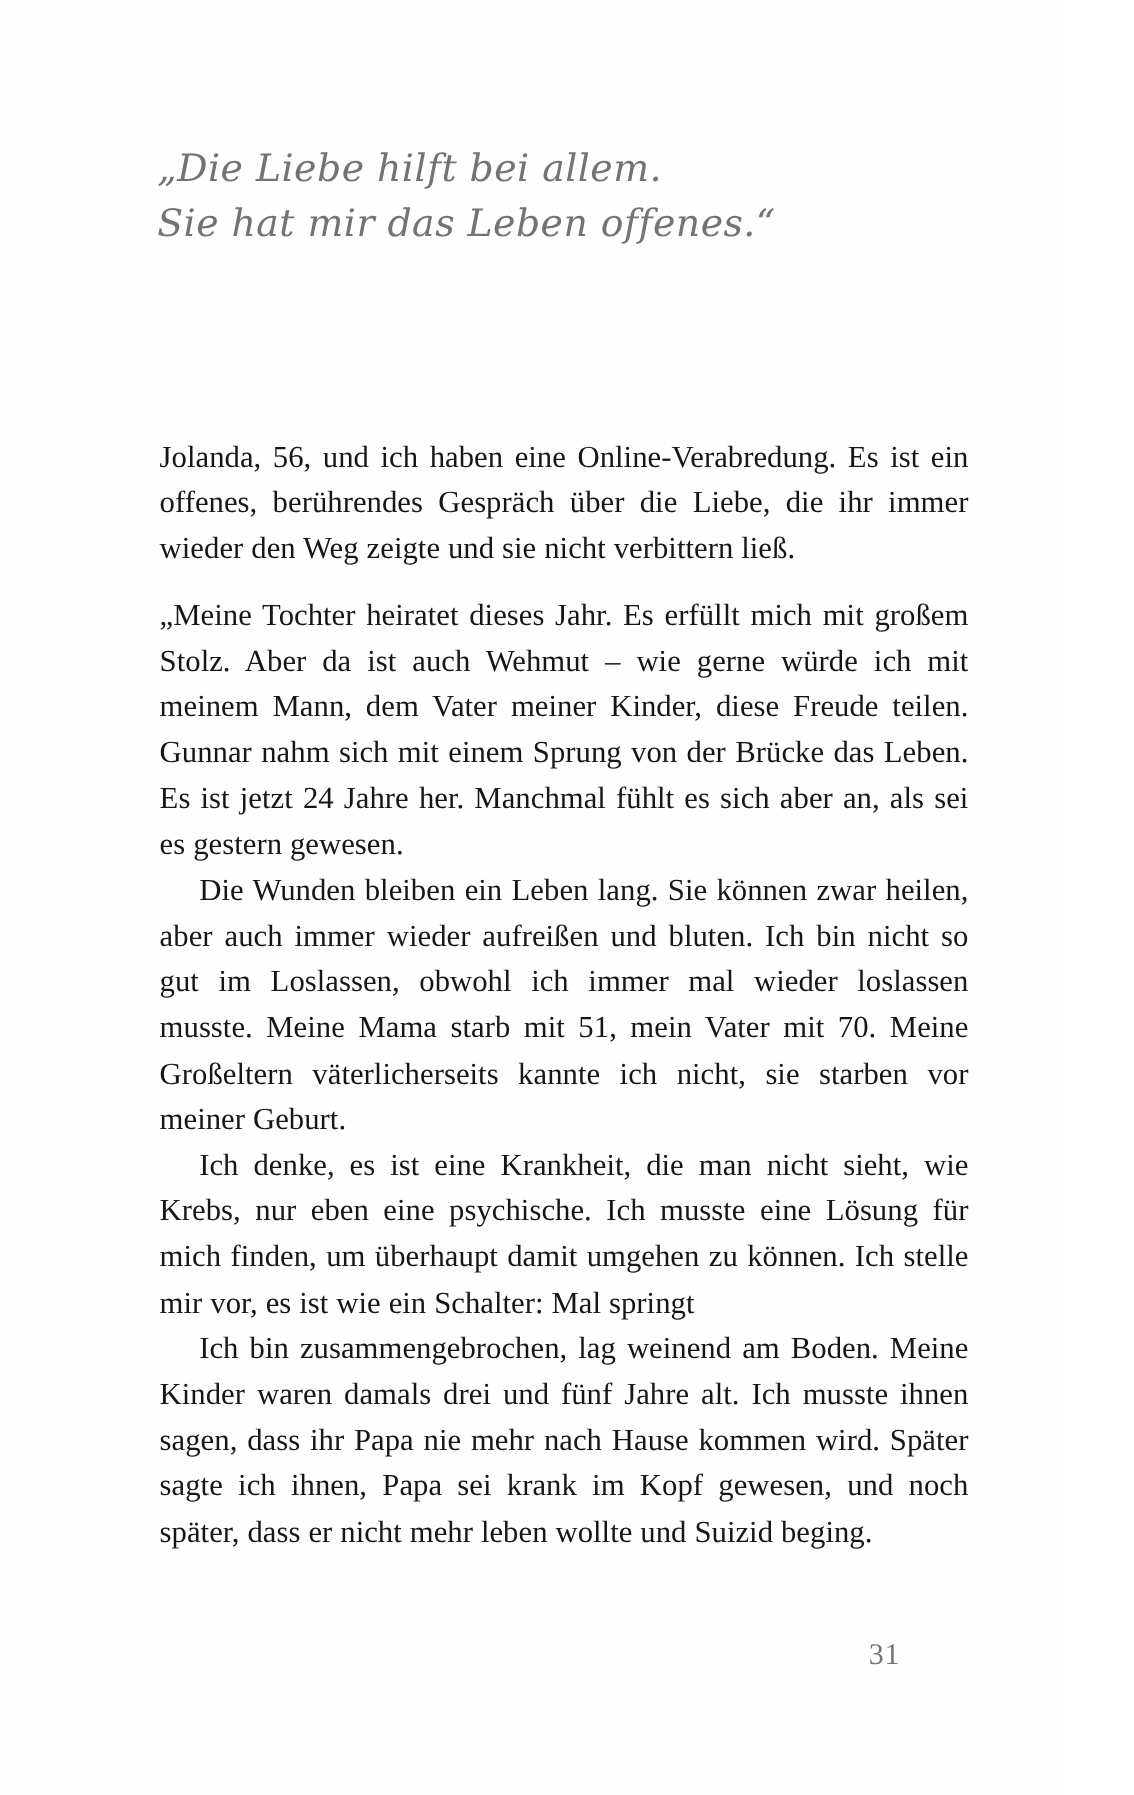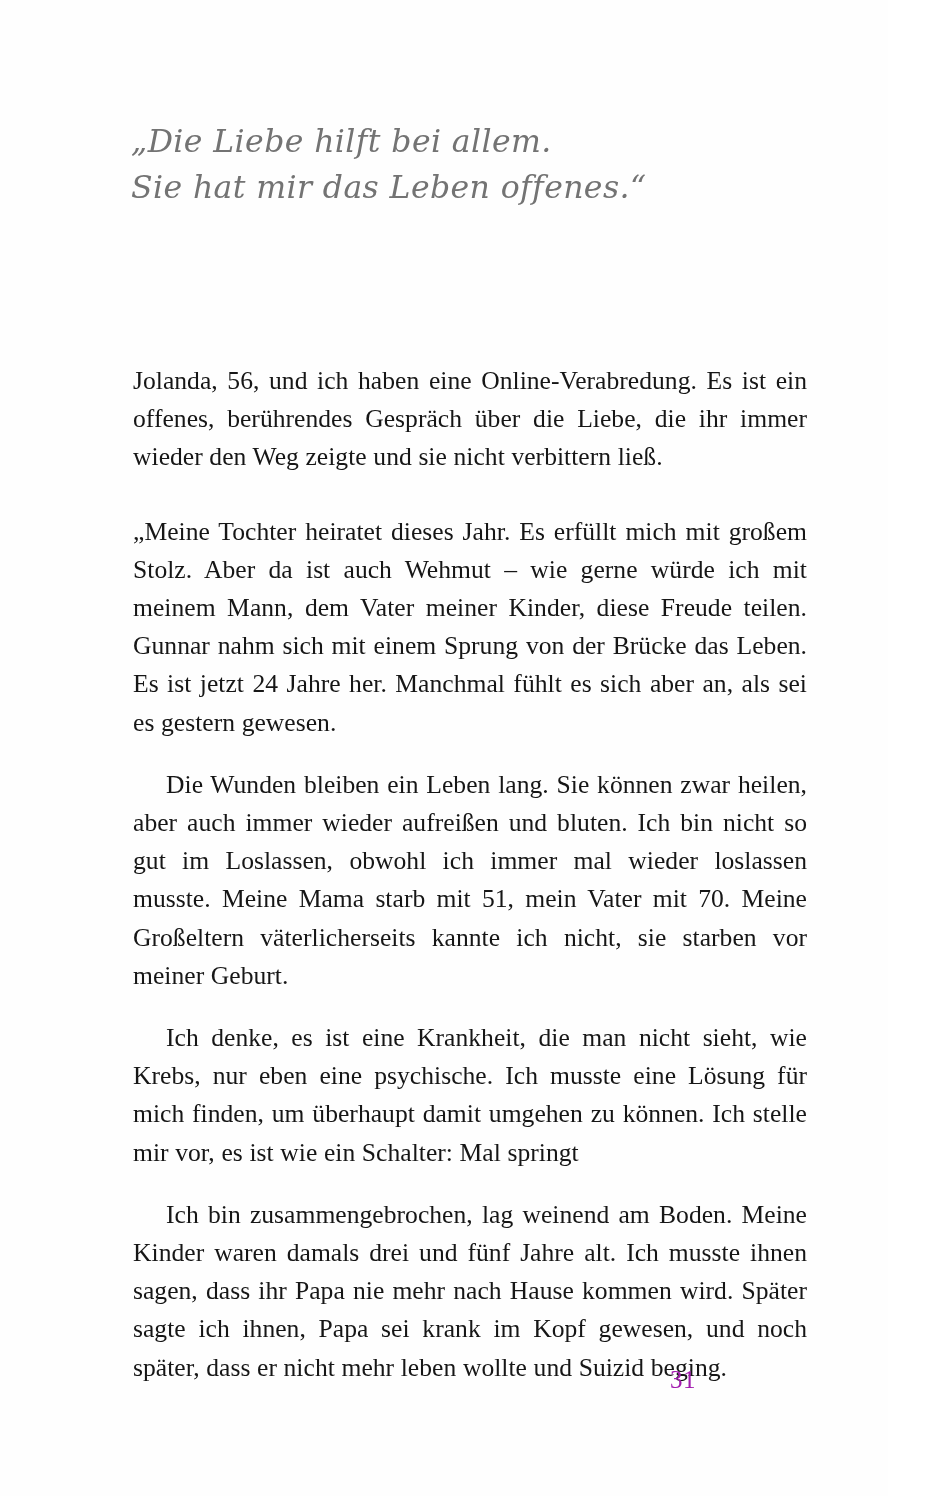--- a/index.html
+++ b/index.html
@@ -53,36 +53,36 @@
     line-height: 38.2px;
     text-align: justify;
     text-justify: inter-word;
     hyphens: none;
     letter-spacing: 0.02px;
     word-spacing: 0.2px;
   }
 
   
   .para.lead {
-    margin-bottom: 36px;
+    margin-bottom: 17px;
   }
 
   
   .para.indent {
     text-indent: 33px;
-    margin-top: 24px;
   }
 
   
   .folio {
     position: absolute;
     right: 138px;
     top: 1365px;
     width: 80px;
-    color: #a21caf;
+    text-align: right;
+    color: #737373;
     font-family: "Liberation Serif", "DejaVu Serif", serif;
     font-size: 25px;
     line-height: 30px;
     letter-spacing: 0.5px;
   }
 </style>
 </head>
 <body>
 
 <div class="page">

